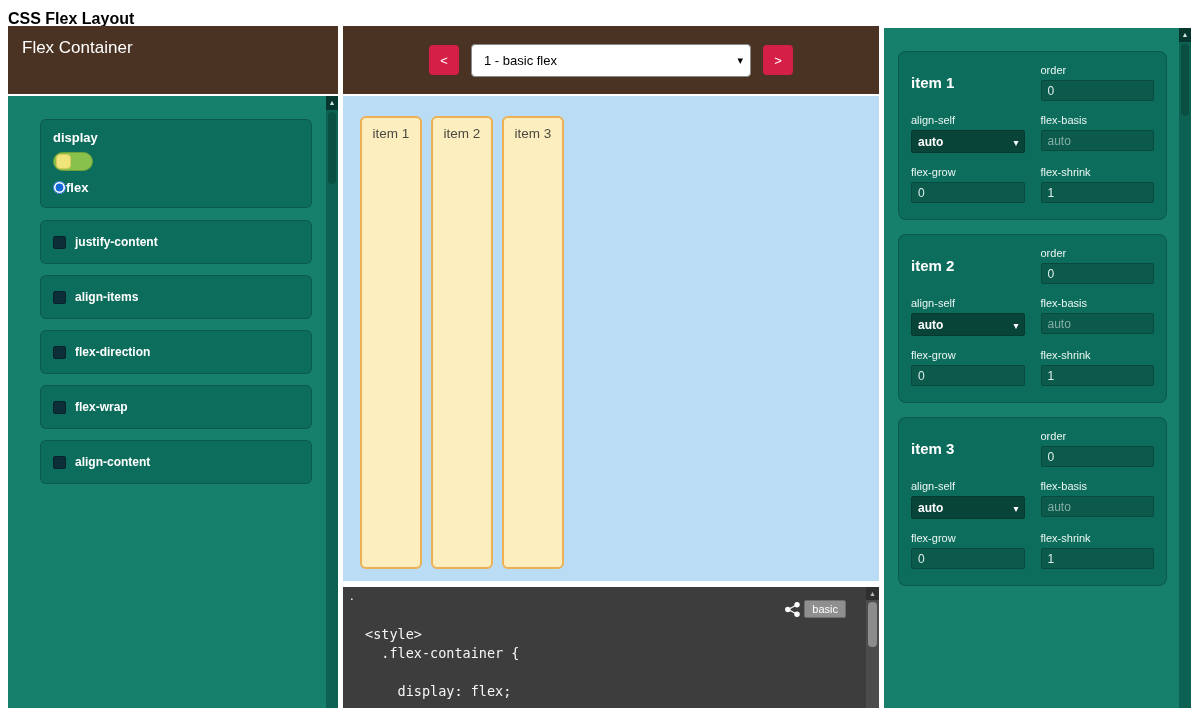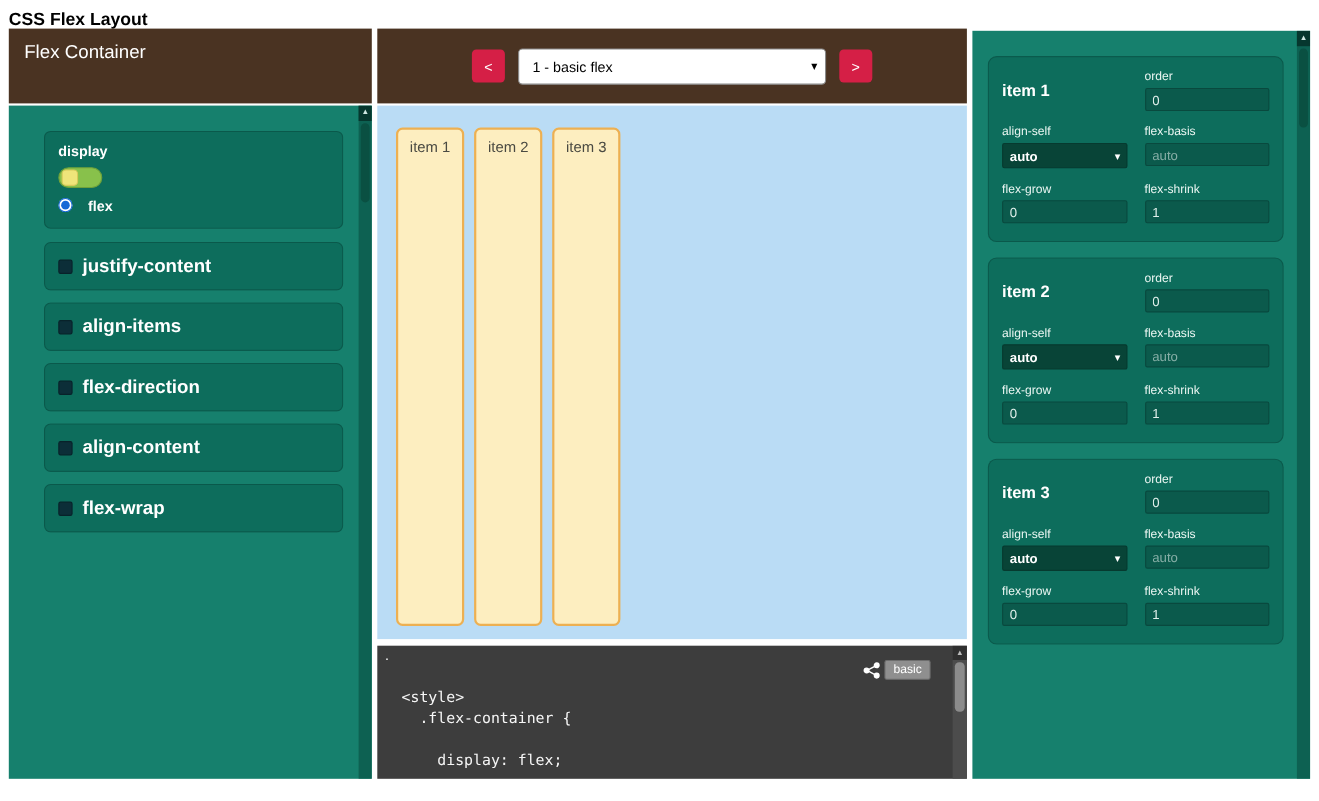--- a/index.html
+++ b/index.html
@@ -48,32 +48,32 @@
   }
   .display-card .dl { font-size:13px; font-weight:bold; color:#fff; margin-bottom:7px; }
   .toggle {
     width:40px; height:19px; background:#88c14b; border:1px solid #6fa13a;
     border-radius:10px; position:relative; margin-bottom:9px; cursor:pointer;
   }
   .toggle .knob {
     position:absolute; left:2px; top:1px; width:15px; height:15px;
     background:#efe57a; border:1px solid #d8c95a; border-radius:4px;
   }
-  .radio-row { display:flex; align-items:flex-start; gap:14px; color:#fff; font-size:13px; font-weight:bold; }
+  .radio-row { display:flex; align-items:center; gap:0; color:#fff; font-size:13px; font-weight:bold; }
   .radio-row input { margin:0; width:13px; height:13px; accent-color:#1668d6; }
 
   .prop-card {
     height:44px; background:#0d6d5c; border:1px solid rgba(0,0,0,.18); border-radius:6px;
     display:flex; align-items:center; gap:9px; padding:0 12px; margin-bottom:11px;
   }
   .cb {
     appearance:none; -webkit-appearance:none; width:13px; height:13px; margin:0;
     background:#0c2e38; border:1px solid #08222a; border-radius:2px; cursor:pointer;
   }
-  .prop-label { color:#fff; font-size:17px; font-weight:bold;text-align:center; }
+  .prop-label { color:#fff; font-size:12px; font-weight:bold;text-align:center; }
 
   
   .hdr-mid { display:flex; align-items:center; justify-content:center; gap:12px; }
   .nav-btn {
     width:30px; height:30px; background:#d51f46; color:#fff; border:none; border-radius:4px;
     font-size:13px; font-family:inherit; cursor:pointer;
   }
   .sel-wrap { position:relative; display:inline-block; }
   .example-sel {
     width:280px; height:33px; background:#fff; color:#000; border:1px solid #8a8a8a;
@@ -192,25 +192,25 @@
       <div class="prop-card">
         <input type="checkbox" class="cb" style="">
         <span class="prop-label">align-items</span>
       </div>
       <div class="prop-card">
         <input type="checkbox" class="cb" style="">
         <span class="prop-label">flex-direction</span>
       </div>
       <div class="prop-card">
         <input type="checkbox" class="cb" style="">
+        <span class="prop-label">flex-wrap</span>
+      </div>
+      <div class="prop-card">
+        <input type="checkbox" class="cb" style="">
         <span class="prop-label">align-content</span>
-      </div>
-      <div class="prop-card">
-        <input type="checkbox" class="cb" style="">
-        <span class="prop-label">flex-wrap</span>
       </div>
 
       <div class="vscroll">
         <div class="sc-arrow">▲</div>
         <div class="sc-thumb"></div>
       </div>
     </div>
   </section>
 
   <section class="col col-mid">

